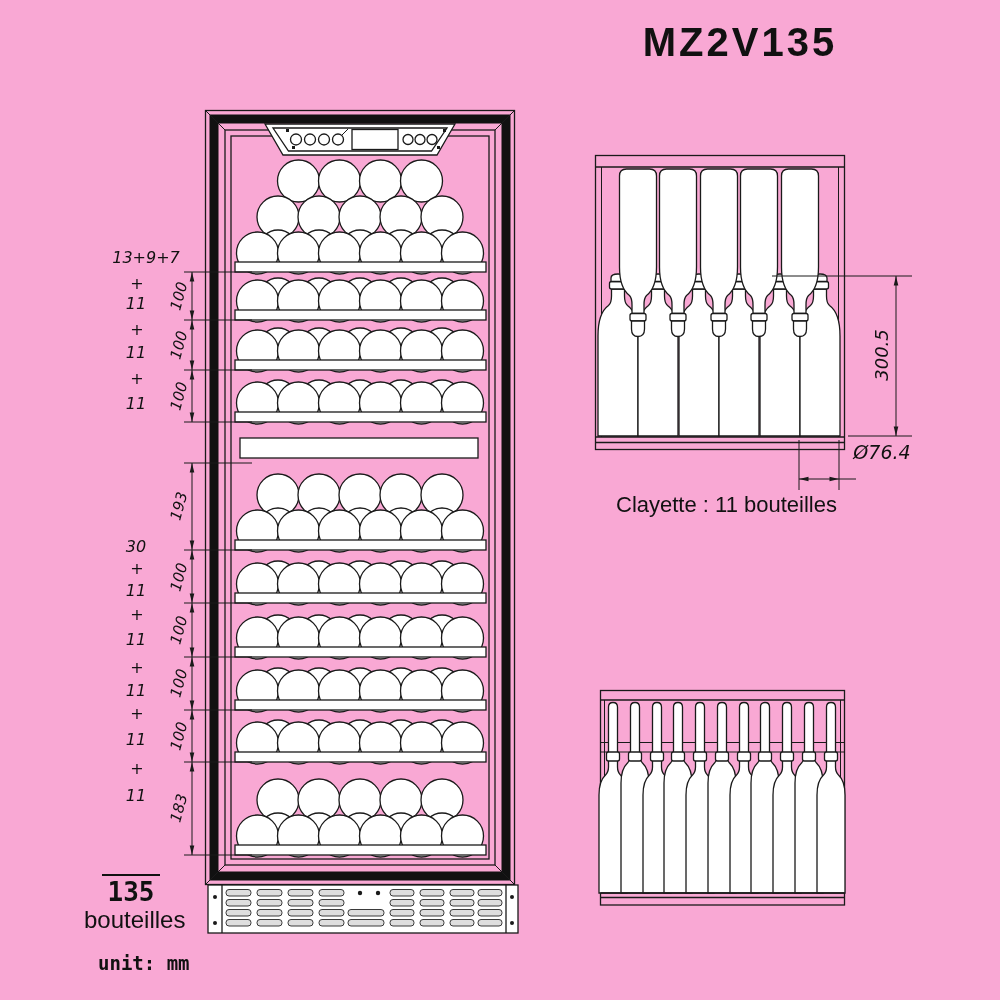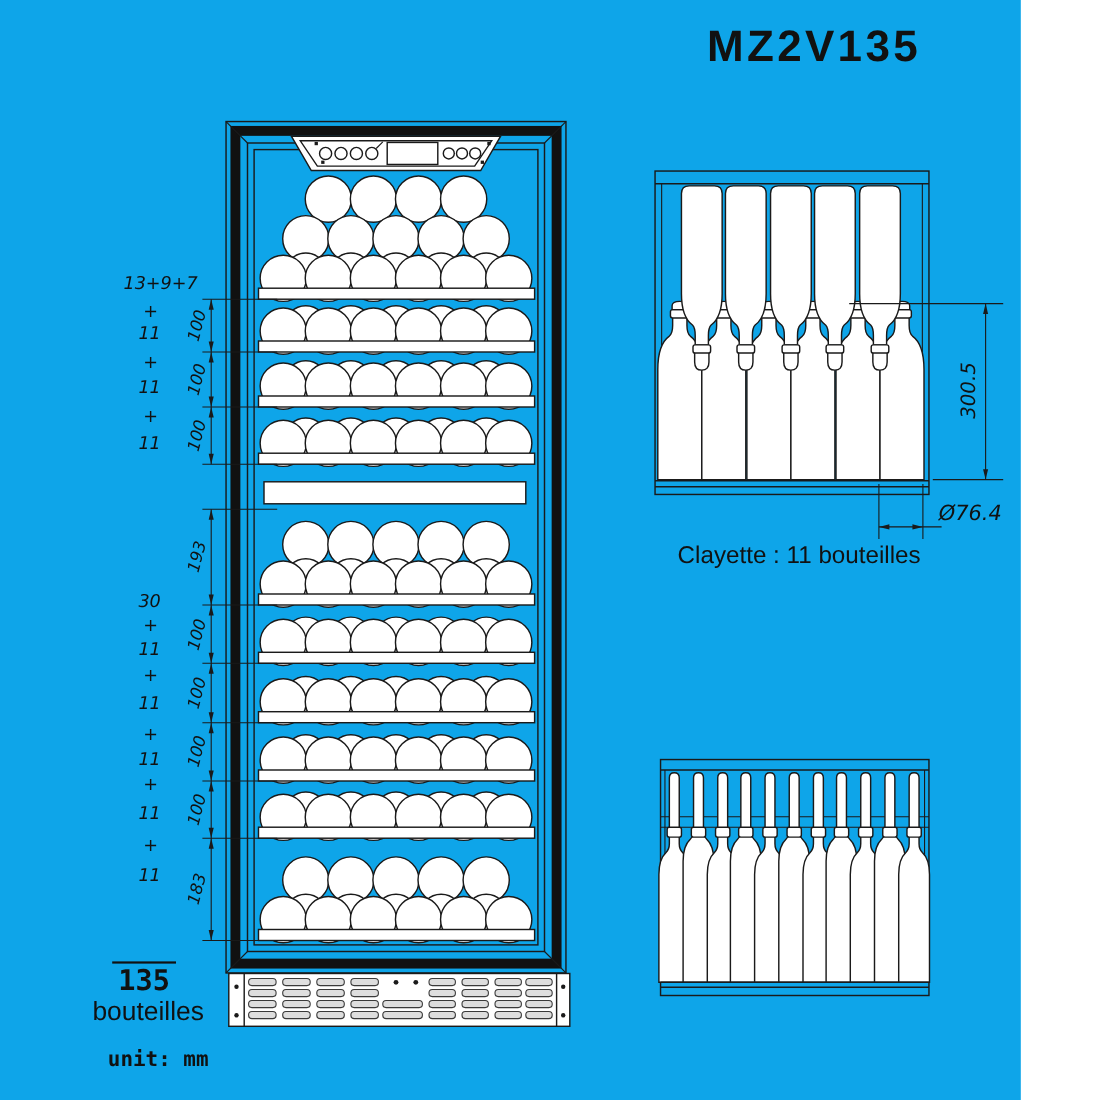--- a/index.html
+++ b/index.html
@@ -1,16 +1,16 @@
 <!DOCTYPE html>
 <html><head>
 <meta charset="utf-8">
 <style>
   html,body{margin:0;padding:0;background:#fff}
-  .stage{position:relative;width:928px;height:1000px;background:#0ea5e9;overflow:hidden;
+  .stage{position:relative;width:1000px;height:1000px;background:#f9a8d4;overflow:hidden;
          font-family:"Liberation Sans",sans-serif;color:#111}
   svg{position:absolute;left:0;top:0}
   svg .ln{fill:none;stroke:#1a1a1a;stroke-width:1.3}
   svg .th{fill:none;stroke:#1a1a1a;stroke-width:1}
   svg .sh{fill:#fff;stroke:#1a1a1a;stroke-width:1.3}
   svg .fb{fill:#1a1a1a;stroke:none}
   svg .gy{fill:#dedede;stroke:#3a3a3a;stroke-width:1}
   .lbl{position:absolute;transform:translate(-50%,-50%);white-space:nowrap}
   .cnt{font:italic 16px "DejaVu Sans",sans-serif}
   .dim{font:italic 15px "DejaVu Sans",sans-serif;transform:translate(-50%,-50%) rotate(-75deg)}
@@ -309,21 +309,21 @@
 <div class="lbl cnt" style="left:136px;top:795px">11</div>
 
 <div class="lbl dim" style="left:179px;top:506px">193</div>
 <div class="lbl dim" style="left:179px;top:577px">100</div>
 <div class="lbl dim" style="left:179px;top:630px">100</div>
 <div class="lbl dim" style="left:179px;top:683px">100</div>
 <div class="lbl dim" style="left:179px;top:736px">100</div>
 <div class="lbl dim" style="left:179px;top:808px">183</div>
 
 <div class="lbl dimv" style="left:881px;top:355px">300.5</div>
-<div class="lbl dimh" style="left:882px;top:467px">Ø76.4</div>
+<div class="lbl dimh" style="left:882px;top:452px">Ø76.4</div>
 
 <div class="cap" style="left:616px;top:492px">Clayette : 11 bouteilles</div>
 
 <div class="cap135">135</div>
 <div class="capunit">bouteilles</div>
 <div class="unitnote">unit: mm</div>
 
 </div>
 
 </body></html>

